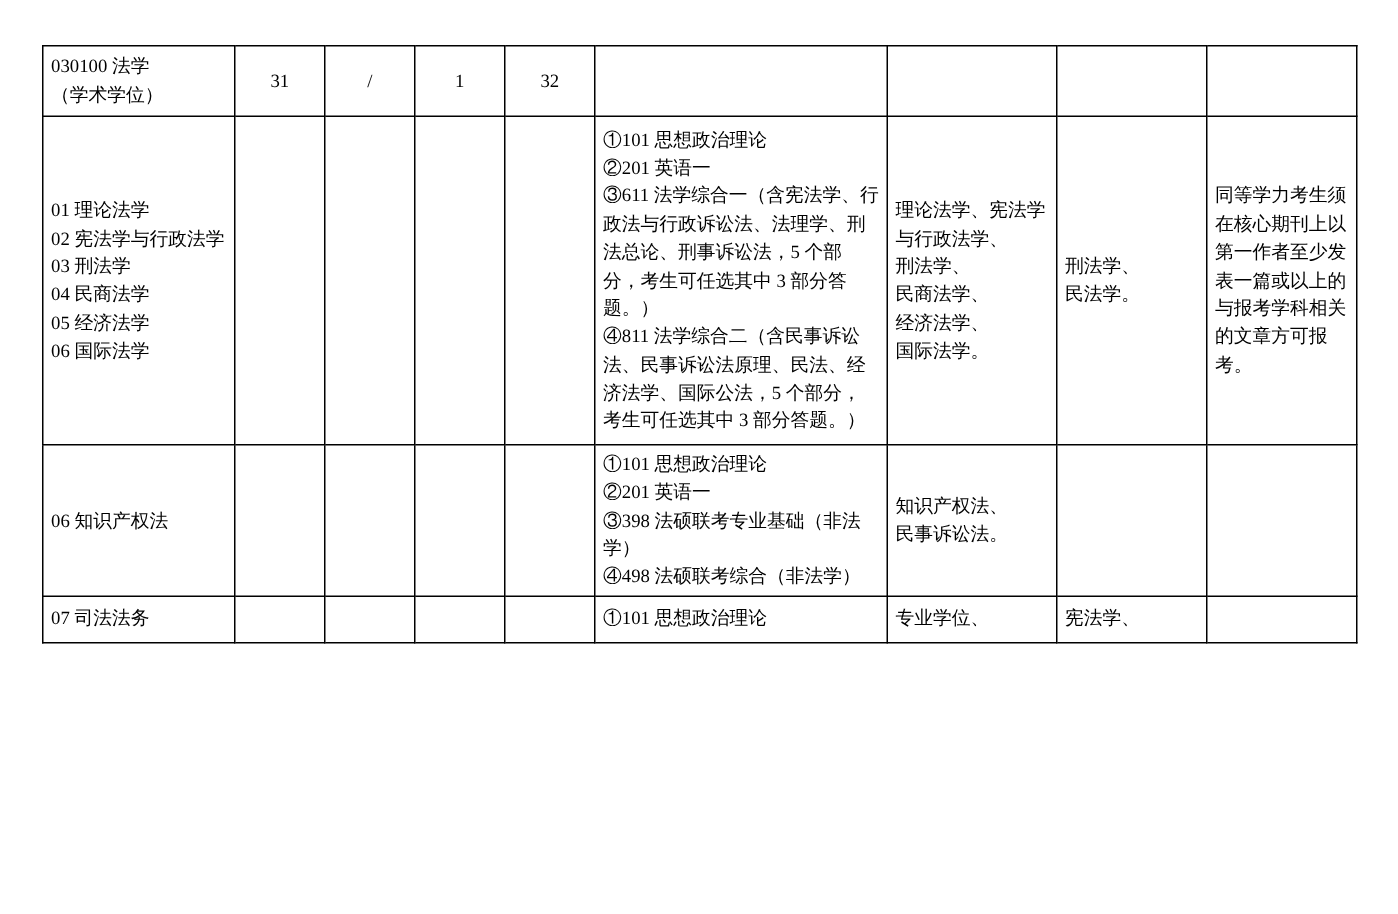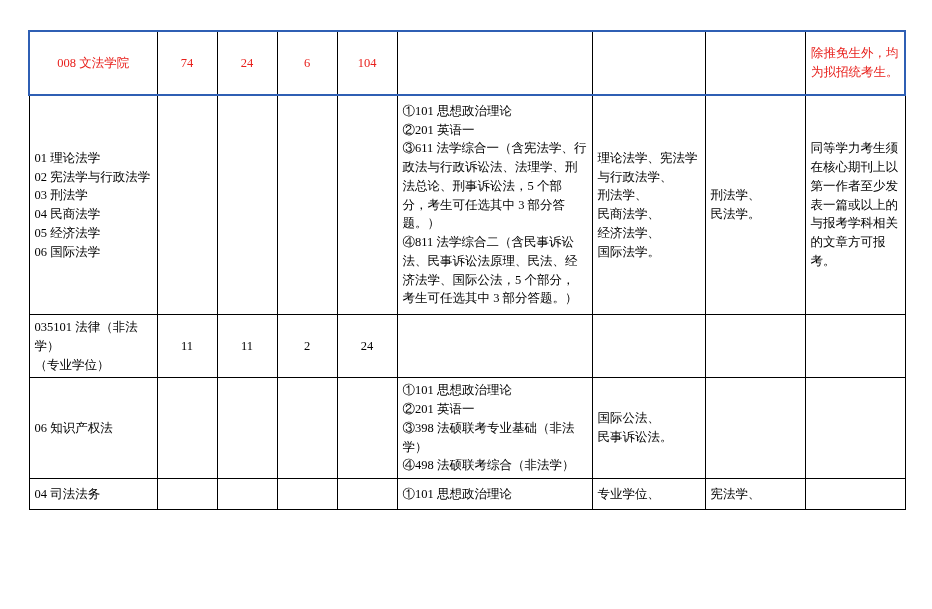--- a/index.html
+++ b/index.html
@@ -92,32 +92,33 @@
         <col class="c1">
         <col class="c2">
         <col class="c3">
         <col class="c4">
       <col class="c5">
         <col class="c6">
         <col class="c7">
         <col class="c8">
     </colgroup>
     <tbody>
-      <tr class="head-row">
-        <td class="center red">008 文法学院</td>
-        <td class="center red">74</td>
-        <td class="center red">24</td>
-        <td class="center red">6</td>
-        <td class="center red">104</td>
-        <td class="center"></td>
-        <td class="center"></td>
-        <td class="center"></td>
-        <td class="center red multi">除推免生外，均为拟招统考生。</td>
+
+      <tr class="row-deg">
+        <td class="left multi">030100  法学
+（学术学位）</td>
+        <td class="center">31</td>
+        <td class="center">/</td>
+        <td class="center">1</td>
+        <td class="center">32</td>
+        <td class="left multi"></td>
+        <td class="left multi"></td>
+        <td class="left multi"></td>
+        <td class="left multi"></td>
       </tr>
-
 
       <tr class="row-dirs">
         <td class="left multi cell-top">01 理论法学
 02 宪法学与行政法学
 03 刑法学
 04 民商法学
 05 经济法学
 06 国际法学</td>
         <td class="center"></td>
         <td class="center"></td>
@@ -130,52 +131,40 @@
         <td class="left multi cell-top">理论法学、宪法学与行政法学、
 刑法学、
 民商法学、
 经济法学、
 国际法学。</td>
         <td class="left multi">刑法学、
 民法学。</td>
         <td class="left multi cell-top">同等学力考生须在核心期刊上以第一作者至少发表一篇或以上的与报考学科相关的文章方可报考。</td>
       </tr>
 
-      <tr class="row-035101">
-        <td class="left multi">035101  法律（非法学）
-（专业学位）</td>
-        <td class="center">11</td>
-        <td class="center">11</td>
-        <td class="center">2</td>
-        <td class="center">24</td>
-        <td class="left multi"></td>
-        <td class="left multi"></td>
-        <td class="left multi"></td>
-        <td class="left multi"></td>
-      </tr>
 
       <tr class="row-ip">
         <td class="left multi">06 知识产权法</td>
         <td class="center"></td>
         <td class="center"></td>
         <td class="center"></td>
         <td class="center"></td>
         <td class="left multi cell-top">①101 思想政治理论
 ②201 英语一
 ③398 法硕联考专业基础（非法学）
 ④498 法硕联考综合（非法学）</td>
-        <td class="left multi cell-top">国际公法、
+        <td class="left multi cell-top">知识产权法、
 民事诉讼法。</td>
         <td class="left multi"></td>
         <td class="left multi"></td>
       </tr>
 
 
       <tr class="row-last">
-        <td class="left multi">04 司法法务</td>
+        <td class="left multi">07 司法法务</td>
         <td class="center"></td>
         <td class="center"></td>
         <td class="center"></td>
         <td class="center"></td>
         <td class="left multi">①101 思想政治理论</td>
         <td class="left multi">专业学位、</td>
         <td class="left multi">宪法学、</td>
         <td class="left multi"></td>
       </tr>
     </tbody>

